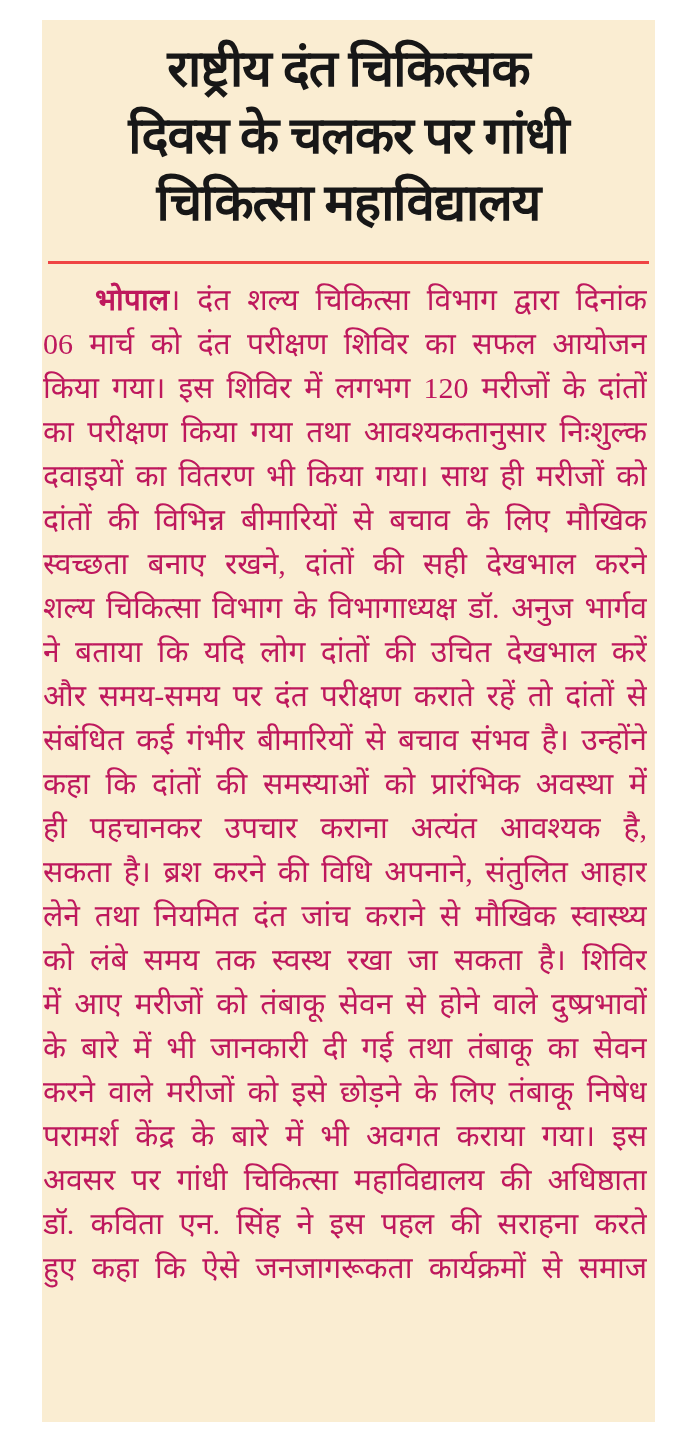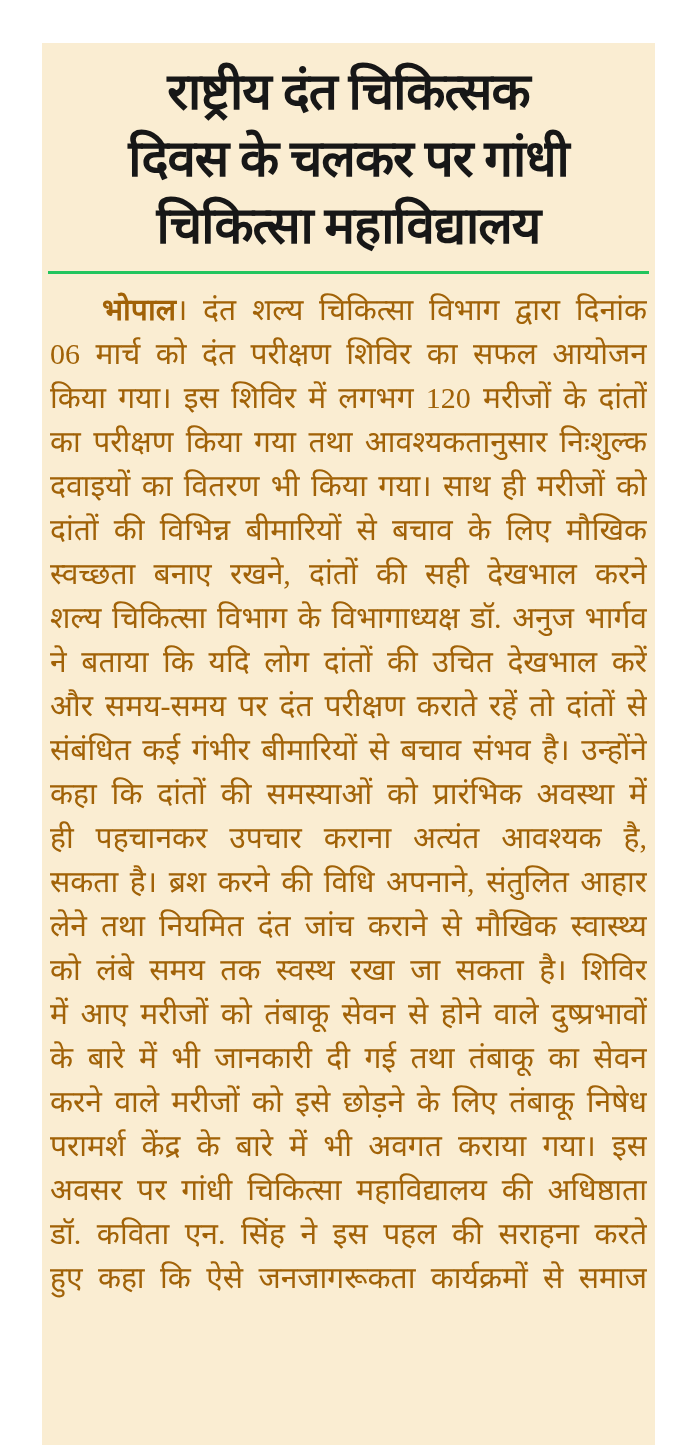--- a/index.html
+++ b/index.html
@@ -10,48 +10,48 @@
     width: 674px;
     height: 1448px;
     background: #ffffff;
     position: relative;
     overflow: hidden;
     font-family: "Liberation Serif", "DejaVu Serif", serif;
   }
   .article {
     position: absolute;
     left: 42px;
-    top: 43px;
+    top: 20px;
     width: 613px;
     height: 1402px;
     background: #faedd2;
     box-sizing: border-box;
     color: #1b1b1b;
   }
   .headline {
     margin: 16px 6px 0 6px;
     text-align: center;
     font-weight: 900;
     font-size: 51px;
     line-height: 67px;
     letter-spacing: -1px;
     color: #171717;
   }
   .hl-line {
     display: block;
     white-space: nowrap;
   }
   .hl-underlined {
-    border-bottom: 3px solid #22c55e;
-    padding-bottom: 11px;
+    border-bottom: 3px solid #ef4444;
+    padding-bottom: 24px;
   }
   .body-text {
-    margin: 14px 8px 0 8px;
+    margin: 14px 8px 0 1px;
     font-size: 30px;
-    color: #a16207;
+    color: #be185d;
   }
   .bline {
     line-height: 44px;
     text-align: justify;
     text-align-last: justify;
     white-space: normal;
     overflow: hidden;
     height: 44px;
   }
   .bline.first {

